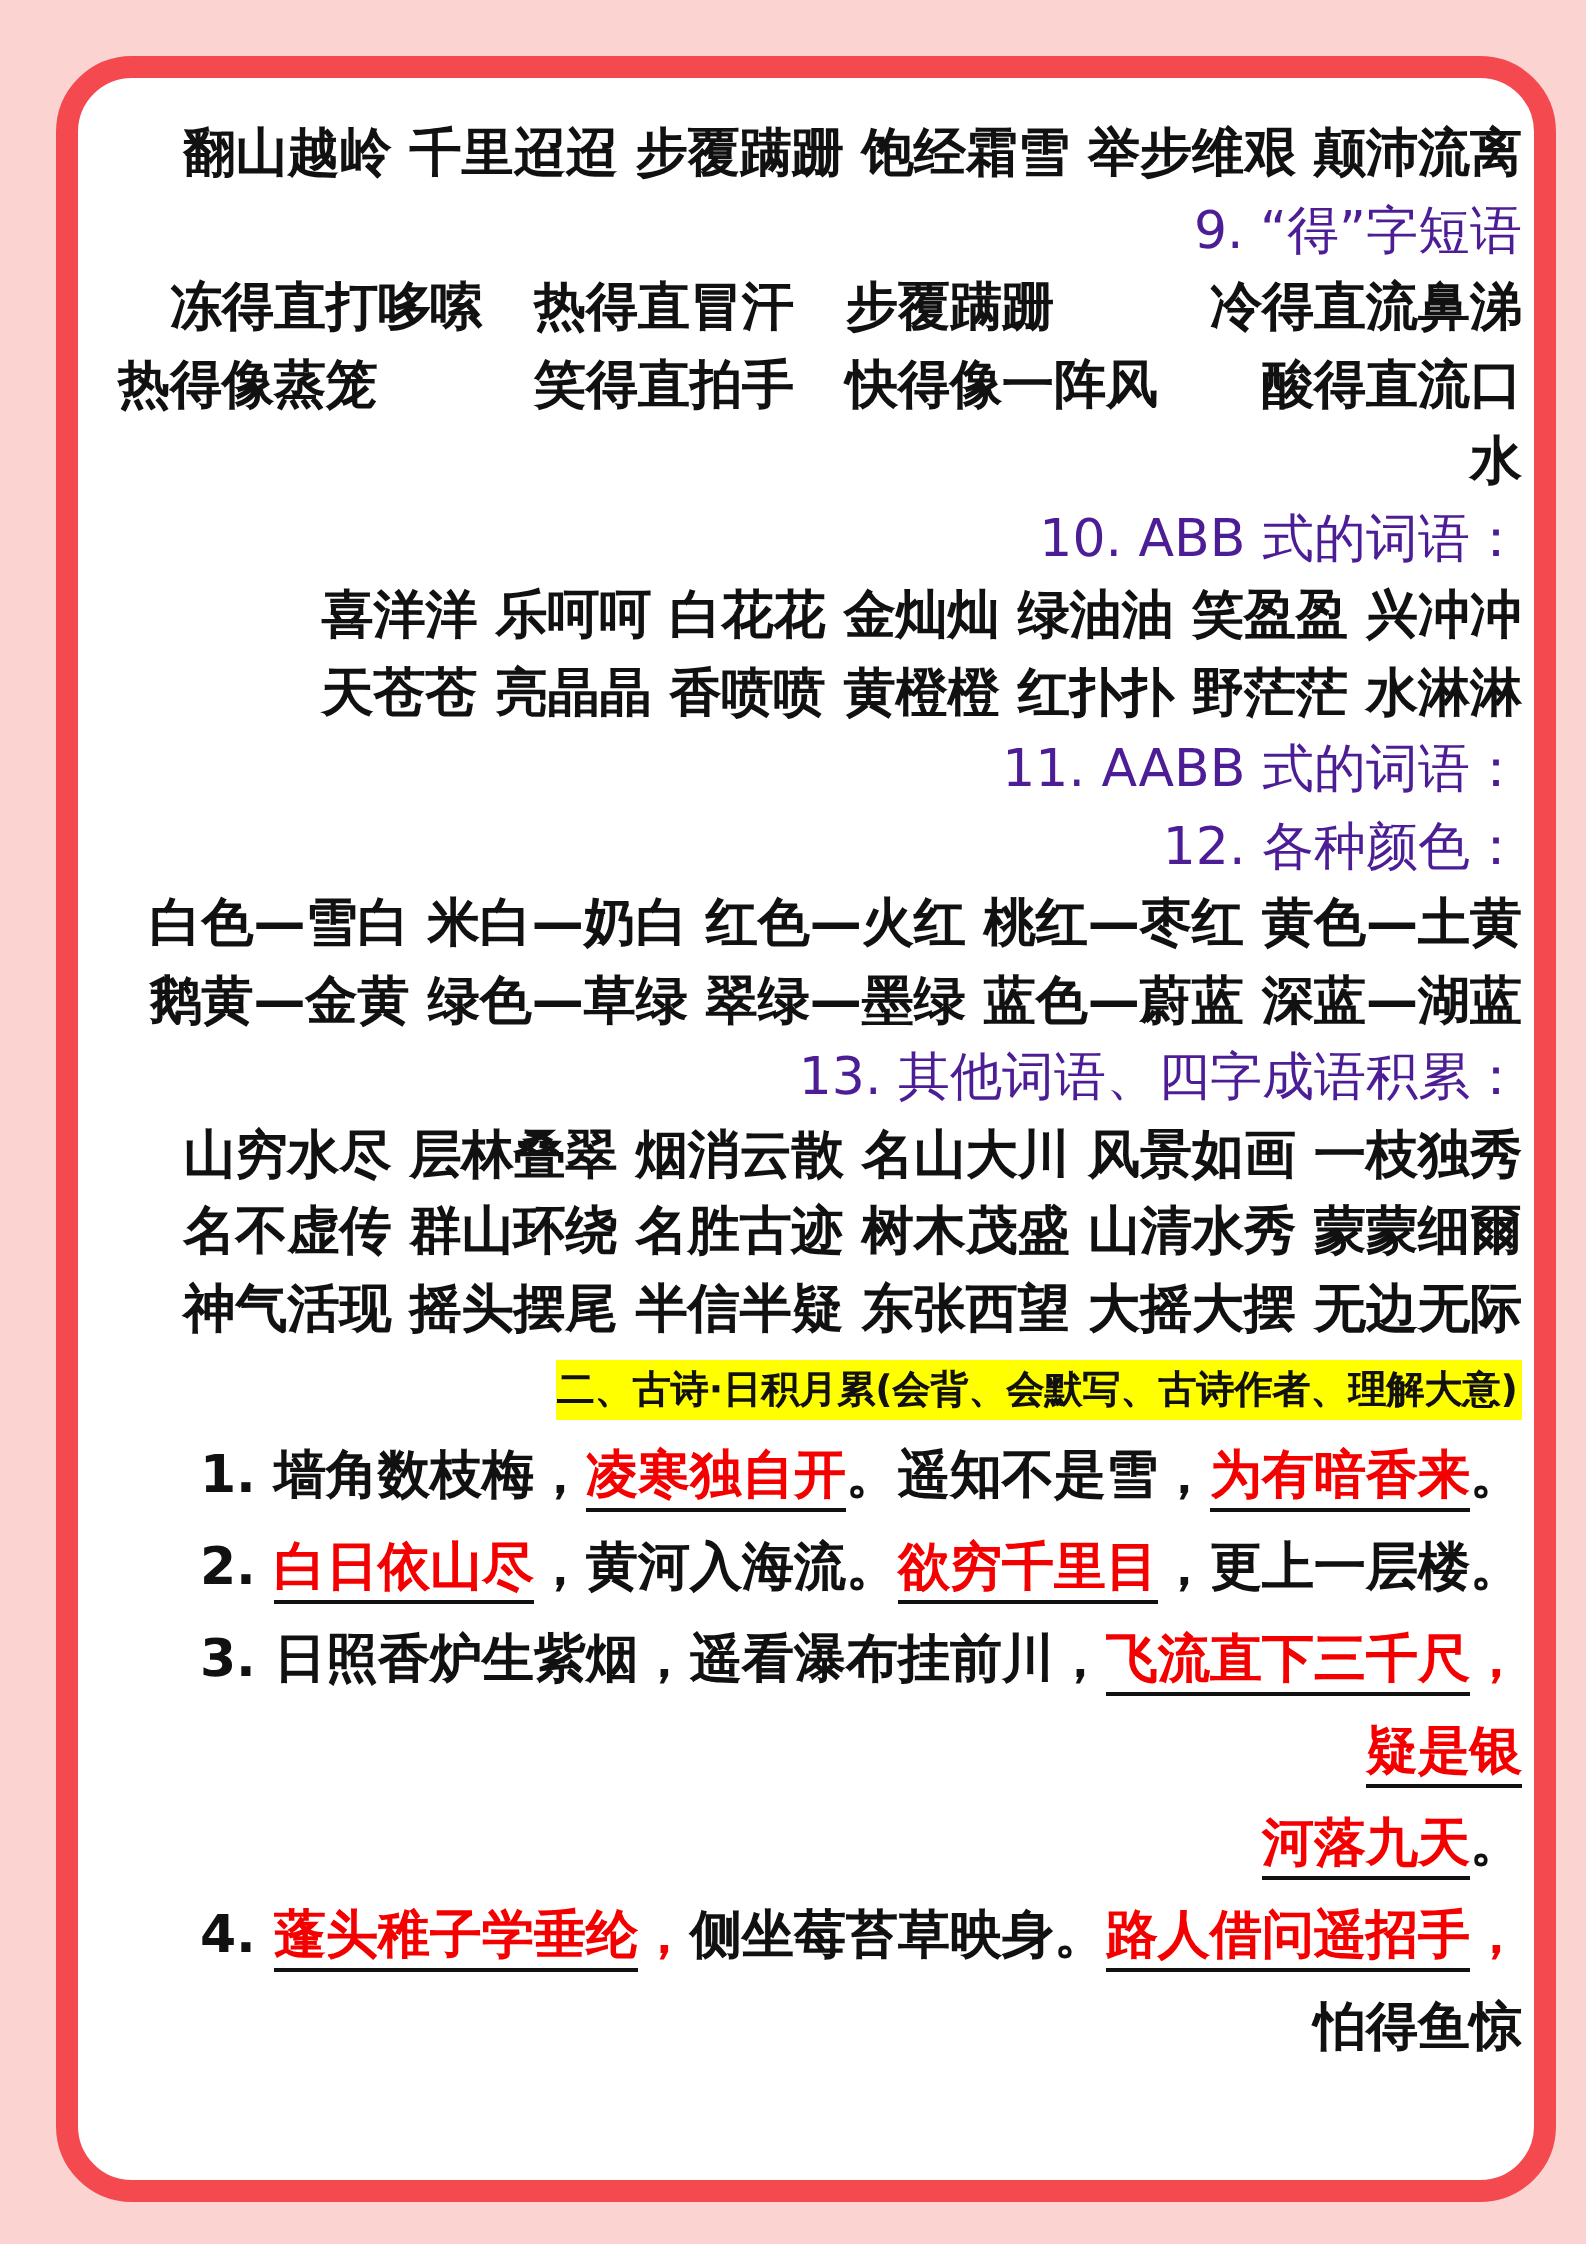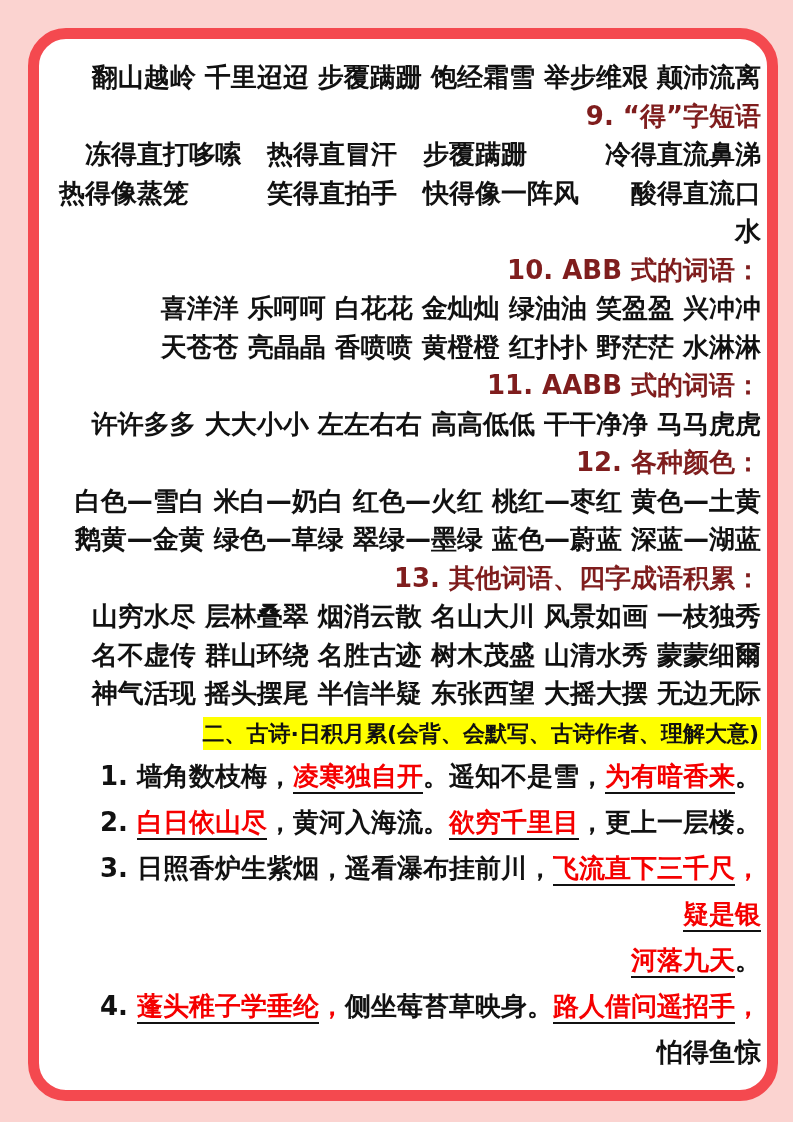--- a/index.html
+++ b/index.html
@@ -23,28 +23,28 @@
     text-align: right;
   }
   .line {
     font-size: 26px;
     line-height: 38.5px;
     color: #111111;
     font-weight: 600;
     white-space: pre-wrap;
   }
   .heading {
-    color: #7f1d1d;
-    font-weight: 700;
+    color: #4c1d95;
+    font-weight: 400;
   }
   .highlight-row { line-height: 38.5px; }
   .highlight-mark {
     background: #ffff00;
     font-weight: 700;
-    font-size: 22px;
+    font-size: 19px;
     padding: 4px 2px 4px 0;
   }
   .poem { line-height: 46px; margin-left: 40px; }
   .seg-n { color: #111111; }
   .seg-r {
     color: #f50000;
     border-bottom: 2.5px solid #111111;
     padding-bottom: 1px;
   }
   .seg-red { color: #f50000; }
@@ -54,21 +54,20 @@
 
 <div class="card">
     <div class="line words">翻山越岭 千里迢迢 步覆蹒跚 饱经霜雪 举步维艰 颠沛流离</div>
     <div class="line heading">9. “得”字短语</div>
     <div class="line words">冻得直打哆嗦　热得直冒汗　步覆蹒跚　　　冷得直流鼻涕</div>
     <div class="line words">热得像蒸笼　　　笑得直拍手　快得像一阵风　　酸得直流口水</div>
     <div class="line heading">10. ABB 式的词语：</div>
     <div class="line words">喜洋洋 乐呵呵 白花花 金灿灿 绿油油 笑盈盈 兴冲冲</div>
     <div class="line words">天苍苍 亮晶晶 香喷喷 黄橙橙 红扑扑 野茫茫 水淋淋</div>
     <div class="line heading">11. AABB 式的词语：</div>
-    <div class="line words">许许多多 大大小小 左左右右 高高低低 干干净净 马马虎虎</div>
     <div class="line heading">12. 各种颜色：</div>
     <div class="line words">白色—雪白 米白—奶白 红色—火红 桃红—枣红 黄色—土黄</div>
     <div class="line words">鹅黄—金黄 绿色—草绿 翠绿—墨绿 蓝色—蔚蓝 深蓝—湖蓝</div>
     <div class="line heading">13. 其他词语、四字成语积累：</div>
     <div class="line words">山穷水尽 层林叠翠 烟消云散 名山大川 风景如画 一枝独秀</div>
     <div class="line words">名不虚传 群山环绕 名胜古迹 树木茂盛 山清水秀 蒙蒙细爾</div>
     <div class="line words">神气活现 摇头摆尾 半信半疑 东张西望 大摇大摆 无边无际</div>
     <div class="line highlight-row"><span class="highlight-mark">二、古诗·日积月累(会背、会默写、古诗作者、理解大意)</span></div>
     <div class="line poem"><span class="seg-n">1. 墙角数枝梅，</span><span class="seg-r">凌寒独自开</span><span class="seg-n">。遥知不是雪，</span><span class="seg-r">为有暗香来</span><span class="seg-n">。</span></div>
     <div class="line poem"><span class="seg-n">2. </span><span class="seg-r">白日依山尽</span><span class="seg-n">，黄河入海流。</span><span class="seg-r">欲穷千里目</span><span class="seg-n">，更上一层楼。</span></div>

